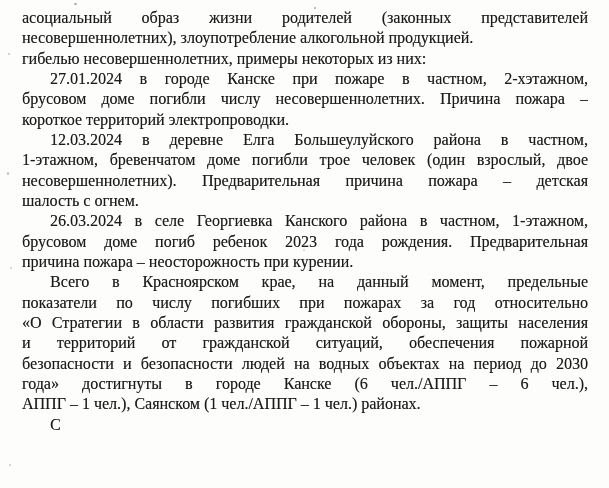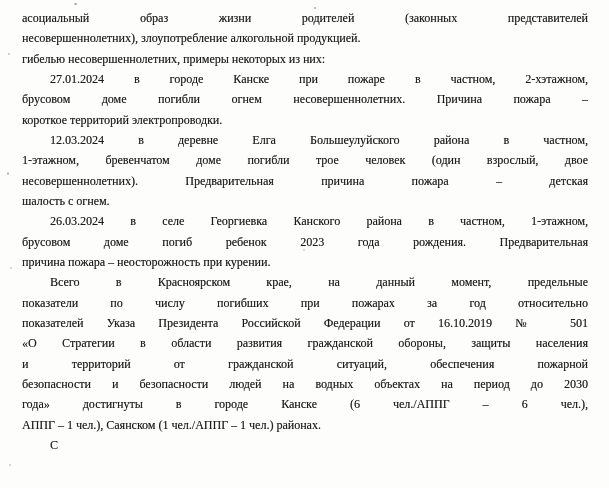--- a/index.html
+++ b/index.html
@@ -18,21 +18,21 @@
   }
   .text-block {
     position: absolute;
     top: 8px;
     left: 22px;
     width: 566px;
   }
   .line {
     height: 20.33px;
     line-height: 20.33px;
-    font-size: 12px;
+    font-size: 16px;
     white-space: normal;
     overflow: hidden;
     text-align: left;
     text-shadow: 0.2px 0.2px 0.6px rgba(45,45,45,0.55);
   }
   .line.just {
     text-align: justify;
     text-align-last: justify;
   }
   .line.indent {
@@ -46,32 +46,31 @@
 </style>
 </head>
 <body>
 
 <div class="page">
   <div class="text-block">
       <div class="line just">асоциальный образ жизни родителей (законных представителей</div>
       <div class="line">несовершеннолетних), злоупотребление алкогольной продукцией.</div>
       <div class="line">гибелью несовершеннолетних, примеры некоторых из них:</div>
       <div class="line indent just">27.01.2024 в городе Канске при пожаре в частном, 2-хэтажном,</div>
-      <div class="line just">брусовом доме погибли огнем несовершеннолетних. Причина пожара –</div>
+      <div class="line just">брусовом доме погибли числу несовершеннолетних. Причина пожара –</div>
       <div class="line">короткое территорий электропроводки.</div>
       <div class="line indent just">12.03.2024 в деревне Елга Большеулуйского района в частном,</div>
       <div class="line just">1-этажном, бревенчатом доме погибли трое человек (один взрослый, двое</div>
       <div class="line just">несовершеннолетних). Предварительная причина пожара – детская</div>
       <div class="line">шалость с огнем.</div>
       <div class="line indent just">26.03.2024 в селе Георгиевка Канского района в частном, 1-этажном,</div>
       <div class="line just">брусовом доме погиб ребенок 2023 года рождения. Предварительная</div>
       <div class="line">причина пожара – неосторожность при курении.</div>
       <div class="line indent just">Всего в Красноярском крае, на данный момент, предельные</div>
       <div class="line just">показатели по числу погибших при пожарах за год относительно</div>
-      <div class="line just">показателей Указа Президента Российской Федерации от 16.10.2019 № 501</div>
       <div class="line just">«О Стратегии в области развития гражданской обороны, защиты населения</div>
       <div class="line just">и территорий от гражданской ситуаций, обеспечения пожарной</div>
       <div class="line just">безопасности и безопасности людей на водных объектах на период до 2030</div>
       <div class="line just">года» достигнуты в городе Канске (6 чел./АППГ – 6 чел.),</div>
       <div class="line">АППГ – 1 чел.), Саянском (1 чел./АППГ – 1 чел.) районах.</div>
       <div class="line indent">С</div>
     </div>
 
   <div class="speck" style="left:74px;  top:3px;   width:3px; height:2px;"></div>
   <div class="speck" style="left:314px; top:7px;   width:2px; height:2px;"></div>

